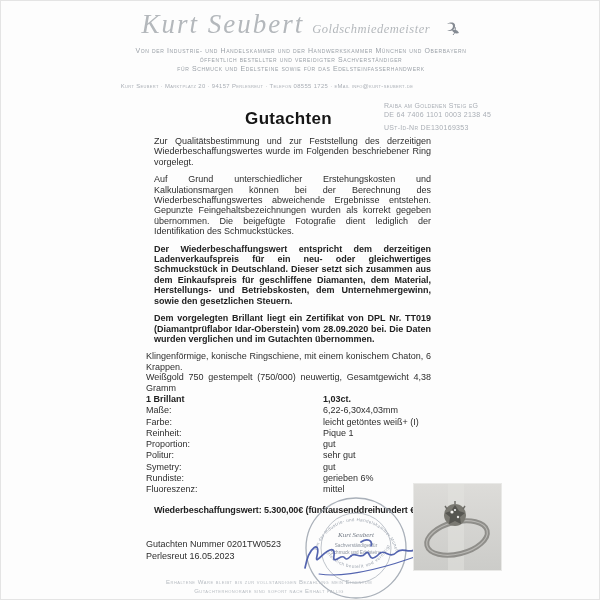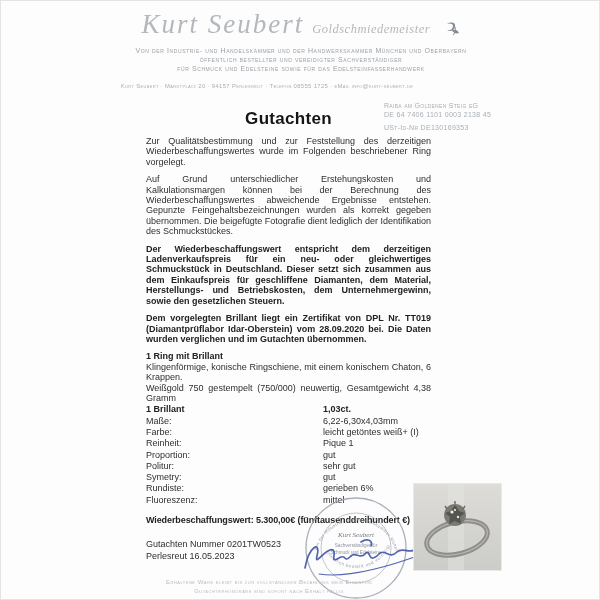--- a/index.html
+++ b/index.html
@@ -32,21 +32,21 @@
   .bank div{
     font-size:7px;line-height:9px;color:#a9aeb5;font-variant:small-caps;letter-spacing:.3px;
   }
   .bank div:last-child{margin-top:4px;}
   
   .title{
     position:absolute;top:108px;left:145px;width:285px;margin:0;text-align:center;
     font-size:17px;font-weight:700;color:#161616;letter-spacing:.3px;
   }
   .body{position:absolute;top:135px;left:145px;width:285px;font-size:9px;line-height:10.4px;}
-  .body p{margin:0 0 7px 0;}
+  .body p{margin:0 0 7px 8px;}
   .just{text-align:justify;}
   .bold{font-weight:700;color:#222;}
   .tight{margin:0 0 0 0 !important;}
   .specs{margin-top:1px;}
   .spec-row{display:flex;line-height:11.3px;gap:36px;}
   .spec-row .sl{flex:0 0 141px;}
   .spec-row .sv{flex:1;}
   .value-line{
     margin-top:9px !important;font-weight:700;color:#222;white-space:nowrap;letter-spacing:-.1px;
   }
@@ -92,21 +92,20 @@
   </div>
 
   <h1 class="title">Gutachten</h1>
 
   <div class="body">
     <p class="just">Zur Qualitätsbestimmung und zur Feststellung des derzeitigen Wiederbeschaffungswertes wurde im Folgenden beschriebener Ring vorgelegt.</p>
     <p class="just">Auf Grund unterschiedlicher Erstehungskosten und Kalkulationsmargen können bei der Berechnung des Wiederbeschaffungswertes abweichende Ergebnisse entstehen. Gepunzte Feingehaltsbezeichnungen wurden als korrekt gegeben übernommen. Die beigefügte Fotografie dient lediglich der Identifikation des Schmuckstückes.</p>
     <p class="just bold">Der Wiederbeschaffungswert entspricht dem derzeitigen Ladenverkaufspreis für ein neu- oder gleichwertiges Schmuckstück in Deutschland. Dieser setzt sich zusammen aus dem Einkaufspreis für geschliffene Diamanten, dem Material, Herstellungs- und Betriebskosten, dem Unternehmergewinn, sowie den gesetzlichen Steuern.</p>
     <p class="just bold">Dem vorgelegten Brillant liegt ein Zertifikat von DPL Nr. TT019 (Diamantprüflabor Idar-Oberstein) vom 28.09.2020 bei. Die Daten wurden verglichen und im Gutachten übernommen.</p>
 
-    <p class="bold tight">1 Ring mit Brillant</p>
     <p class="just tight">Klingenförmige, konische Ringschiene, mit einem konischem Chaton, 6 Krappen.</p>
     <p class="just tight">Weißgold 750 gestempelt (750/000) neuwertig, Gesamtgewicht 4,38 Gramm</p>
 
     <div class="specs">
       <div class="spec-row bold">
         <span class="sl">1 Brillant</span>
           <span class="sv">1,03ct.</span>
       </div>
       <div class="spec-row">
         <span class="sl">Maße:</span>

